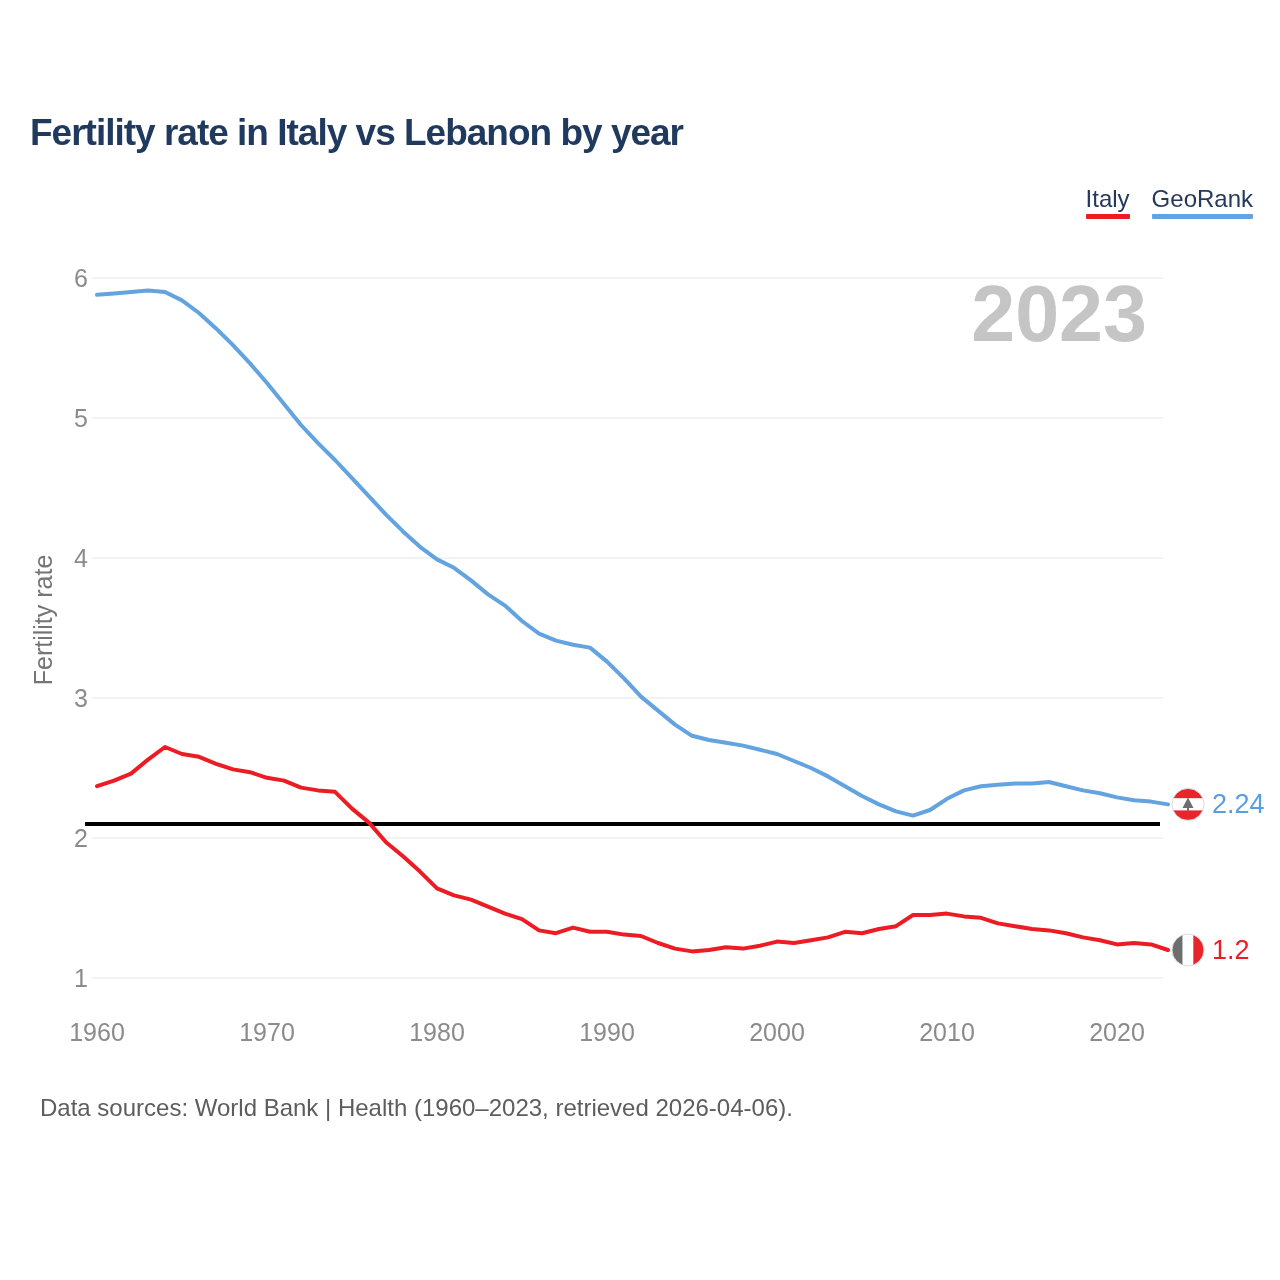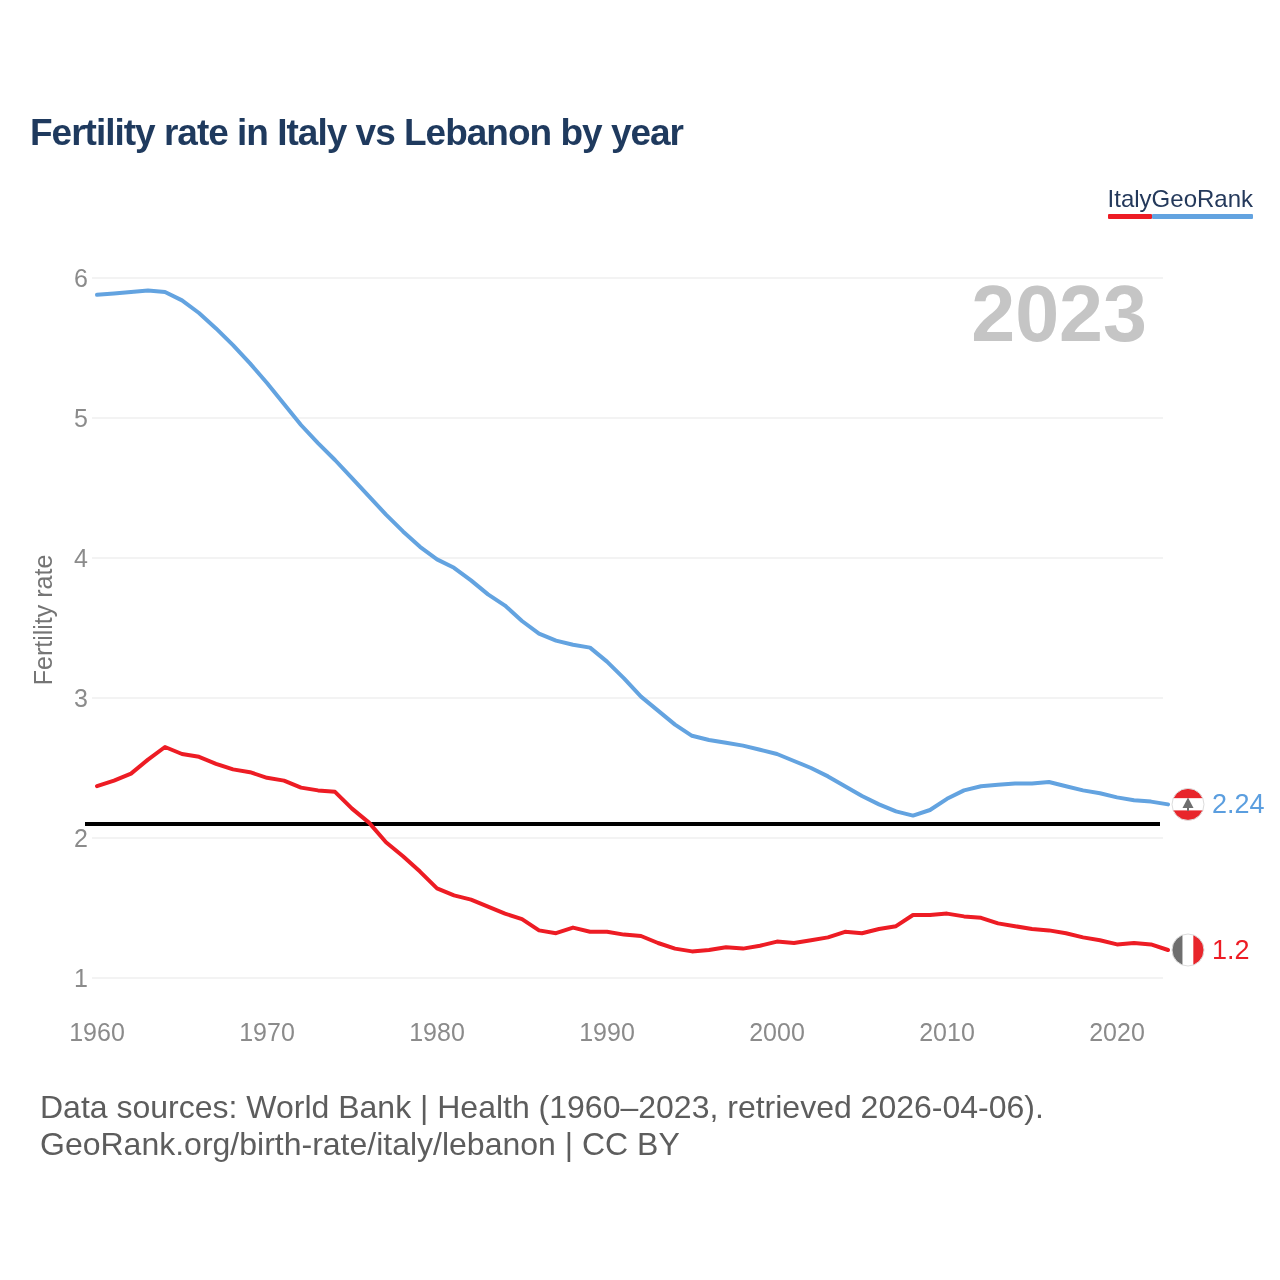--- a/index.html
+++ b/index.html
@@ -10,42 +10,42 @@
     font-family:"Liberation Sans",sans-serif;
     overflow:hidden;
   }
   .page-title{
     position:absolute;left:30px;top:112px;margin:0;
     font-size:37px;font-weight:bold;letter-spacing:-1px;
     color:#1f3a5e;
   }
   .legend{
     position:absolute;top:186px;right:27px;
-    display:flex;
+    display:flex;gap:22px;
   }
   .legend-item{display:flex;flex-direction:column;cursor:pointer;}
   .legend-label{
     font-size:24px;color:#24395b;line-height:26px;
   }
   .legend-underline{height:5px;margin-top:2px;border-radius:1px;}
   .legend-underline.italy{background:#ed1c24;}
   .legend-underline.lebanon{background:#63a3e0;}
   svg.chart{position:absolute;left:0;top:0;}
   .gridline{stroke:#e7e7e7;stroke-width:1;}
   .tick-label{font-size:25px;fill:#8b8b8b;}
   .axis-label{font-size:25px;fill:#757575;}
   .watermark{font-size:79px;font-weight:bold;fill:#c5c5c5;}
   .series-line{fill:none;stroke-width:4;stroke-linejoin:round;stroke-linecap:round;}
   .replacement-line{stroke:#000000;stroke-width:4;}
   .end-value{font-size:27px;}
   .end-value.lebanon{fill:#5b9edf;}
   .end-value.italy{fill:#ed1c24;}
   .footer{
     position:absolute;left:40px;top:1089px;
-    font-size:32px;line-height:37px;color:#5d5d5d;
+    font-size:24px;line-height:37px;color:#5d5d5d;
   }
 </style>
 </head>
 <body>
 
 <div class="page">
 
   <h1 class="page-title">Fertility rate in Italy vs Lebanon by year</h1>
 
   <div class="legend">
@@ -118,16 +118,15 @@
         <rect x="1193.3333333333333" y="934" width="11.666666666666666" height="32" fill="#e8252b" clip-path="url(#clipIta)"></rect>
         <circle cx="1188" cy="950" r="16" fill="none" stroke="#dcdcdc" stroke-width="1"></circle>
       </g>
 
     <text id="end-label-lebanon" class="end-value lebanon" x="1212" y="813.4">2.24</text>
     <text id="end-label-italy" class="end-value italy" x="1212" y="959">1.2</text>
   </svg>
 
   <div class="footer">
     <div>Data sources: World Bank | Health (1960–2023, retrieved 2026-04-06).</div>
-    <div>GeoRank.org/birth-rate/italy/lebanon | CC BY</div>
   </div>
 
 </div>
 
 </body></html>

